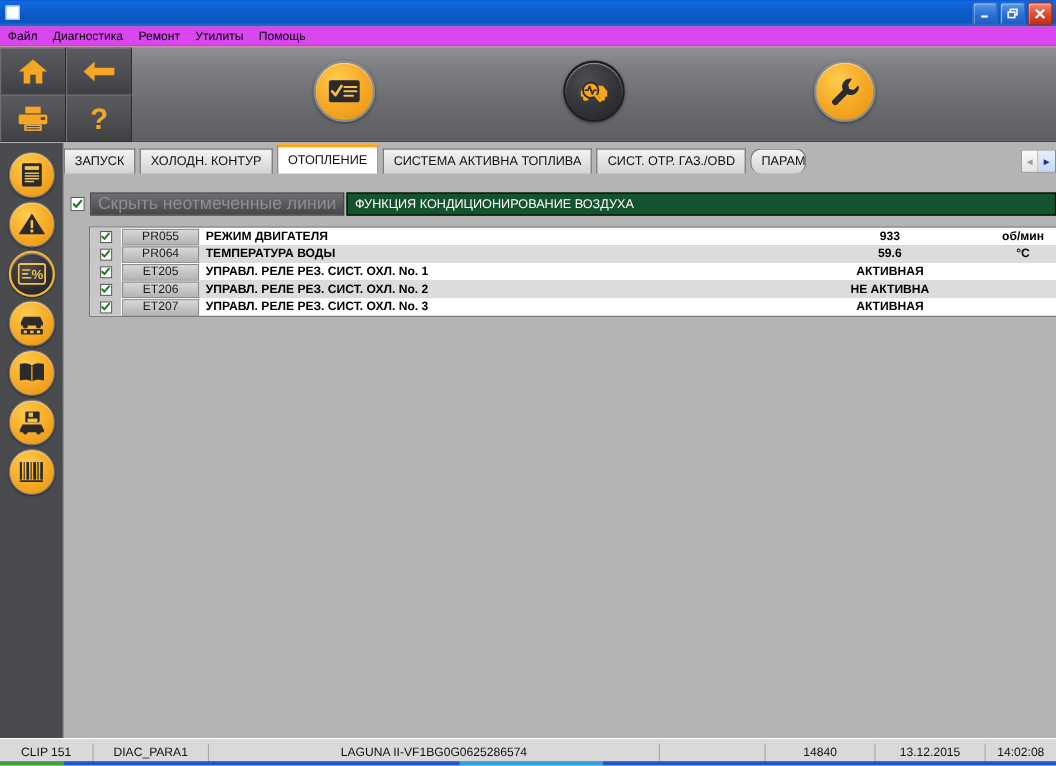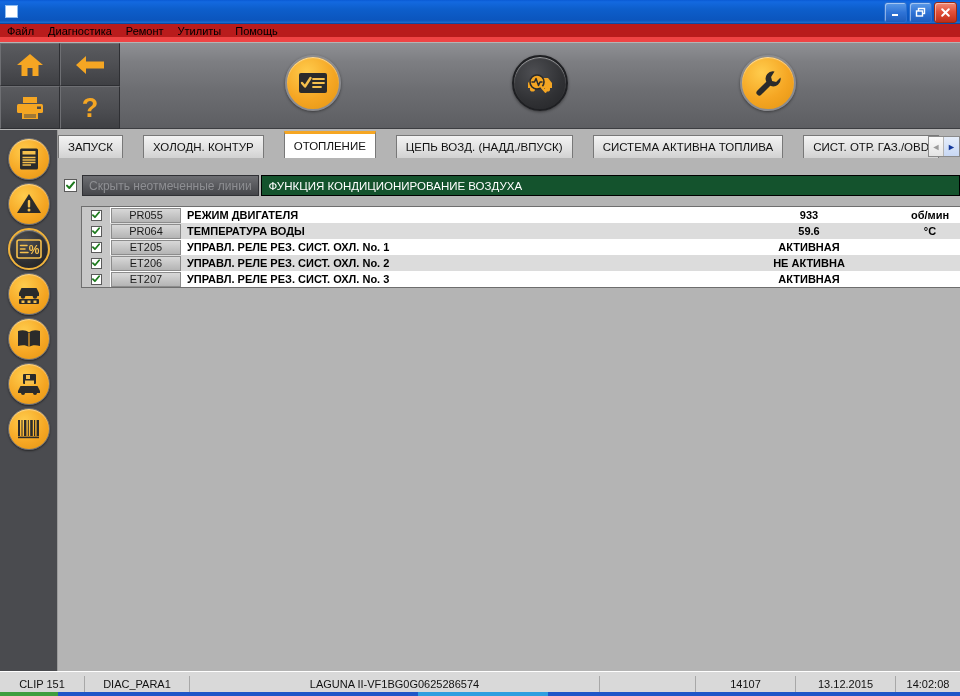--- a/index.html
+++ b/index.html
@@ -45,23 +45,23 @@
   }
   .tbtn svg { display: block; }
   .tbtn.close {
     background: linear-gradient(180deg,#f08c7a 0%, #e2513a 45%, #c12e17 100%);
     border-color: #9d2a12;
   }
 
   
   .menubar {
     position: absolute; left: 0; top: 24px; width: 960px; height: 18px;
-    background: #b91c1c;
+    background: #d946ef;
     display: flex; align-items: center;
-    border-bottom: 5px solid #ef4444;
+    border-bottom: 1px solid #ef4444;
     box-sizing: border-box;
   }
   .menuitem {
     font-size: 11px; color: #000; padding: 1px 7px; line-height: 14px;
     white-space: nowrap;
   }
 
   
   .toolbar {
     position: absolute; left: 0; top: 43px; width: 960px; height: 86px;
@@ -98,21 +98,21 @@
   .circbtn svg { display: block; }
 
   
   .tabstrip {
     position: absolute; left: 58px; top: 130px; width: 902px; height: 28px;
     background: #b4b4b4;
     display: flex; align-items: flex-end;
     box-sizing: border-box;
   }
   .tab {
-    height: 23px; margin-right: 20px;
+    height: 23px; margin-right: 4px;
     background: linear-gradient(180deg,#f3f3f3 0%, #e2e2e2 55%, #d2d2d2 100%);
     border: 1px solid #787878; border-bottom: none;
     display: flex; align-items: center; justify-content: center;
     padding: 0 9px; font-size: 11.5px; color: #111; white-space: nowrap;
     box-sizing: border-box;
   }
   .tab.active {
     height: 27px;
     background: #ffffff;
     border-top: 3px solid #f5a623;
@@ -145,21 +145,21 @@
     width: 13px; height: 13px; background: #ffffff;
     border: 1px solid #5a5a5a; margin-right: 5px;
     display: flex; align-items: center; justify-content: center;
     box-sizing: border-box; flex: none;
   }
   .cbx svg { display: block; }
   .hidebtn {
     height: 21px; padding: 0 6px;
     background: linear-gradient(180deg,#6e6f73 0%, #5a5b5f 48%, #45464a 100%);
     border: 1px solid #2f3034;
-    color: #8e8f93; font-size: 12px;
+    color: #8e8f93; font-size: 16px;
     display: flex; align-items: center; white-space: nowrap;
     box-sizing: border-box;
   }
   .funcbar {
     flex: 1; height: 21px; margin-left: 2px;
     background: #14532d; border: 1px solid #000;
     color: #ffffff; font-size: 11.5px;
     display: flex; align-items: center; padding-left: 7px;
     box-sizing: border-box;
   }
@@ -326,21 +326,20 @@
       <svg width="30" height="30" viewBox="0 0 30 30">
         <path d="M21.5 3.5 a7.3 7.3 0 0 0 -8.2 10.2 L4.2 22.8 a2.6 2.6 0 0 0 0 3.7 l0.3 0.3 a2.6 2.6 0 0 0 3.7 0 l9.1 -9.1 a7.3 7.3 0 0 0 10.2 -8.2 l-4.4 4.4 -4 -1 -1 -4 Z" fill="#2b2b2b"></path>
       </svg>
     </div>
   </div>
 
   <div class="tabstrip">
     <div class="tab">ЗАПУСК</div>
     <div class="tab">ХОЛОДН. КОНТУР</div>
     <div class="tab active">ОТОПЛЕНИЕ</div>
-    <div class="tab">ЦЕПЬ ВОЗД. (НАДД./ВПУСК)</div>
     <div class="tab">СИСТЕМА АКТИВНА ТОПЛИВА</div>
     <div class="tab">СИСТ. ОТР. ГАЗ./OBD</div>
     <div class="tab clipped">ПАРАМ</div>
     <div class="tabspin">
       <div class="spinbtn left">◄</div>
       <div class="spinbtn right">►</div>
     </div>
   </div>
 
   <div class="content">
@@ -499,21 +498,21 @@
         <rect x="2" y="18.6" width="21" height="1.6" fill="#2b2b2b"></rect>
       </svg>
     </div>
   </div>
 
   <div class="statusbar">
     <div class="scell" style="width:85px;">CLIP 151</div>
     <div class="scell" style="width:105px;">DIAC_PARA1</div>
     <div class="scell" style="width:410px;">LAGUNA II-VF1BG0G0625286574</div>
     <div class="scell" style="width:96px;"></div>
-    <div class="scell" style="width:100px;">14107</div>
+    <div class="scell" style="width:100px;">14840</div>
     <div class="scell" style="width:100px;">13.12.2015</div>
     <div class="scell" style="width:64px;border-right:none;">14:02:08</div>
   </div>
 
   <div class="taskline">
     <div style="width:58px;background:#3f9e3f;"></div>
     <div style="width:360px;background:#1f57c8;"></div>
     <div style="width:130px;background:#2f9fe0;"></div>
     <div style="flex:1;background:#1f57c8;"></div>
   </div>

